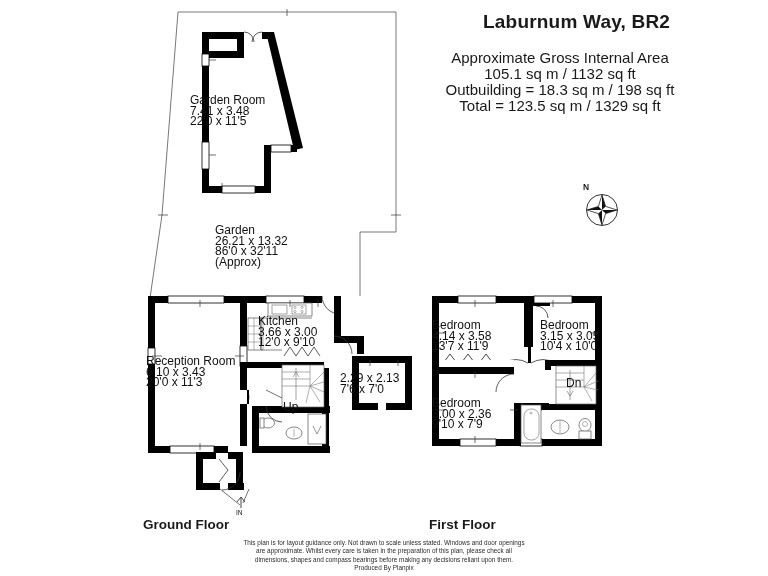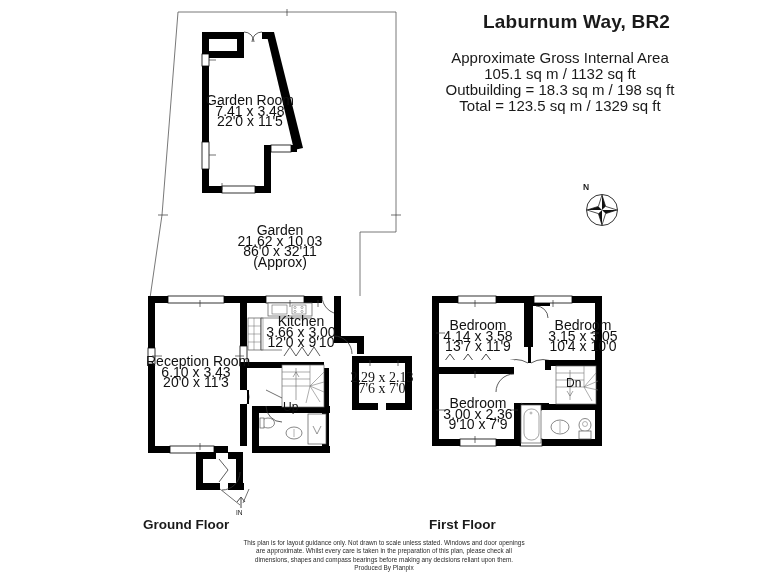--- a/index.html
+++ b/index.html
@@ -33,21 +33,21 @@
 
   
   .footer{
     position:absolute;left:134px;top:539px;width:500px;
     text-align:center;font-size:6.4px;line-height:8.4px;color:#2b2b2b;
   }
   .footer div{white-space:nowrap;}
 
   
   .rlabel{
-    position:absolute;text-align:center;font-size:14px;line-height:10.6px;
+    position:absolute;font-size:12px;line-height:10.6px;
     white-space:nowrap;color:#111;
   }
   .tagtxt{position:absolute;font-size:12px;white-space:nowrap;color:#111;}
 
   
   .boundary{position:absolute;left:0;top:0;width:768px;height:576px;pointer-events:none;}
 
   
   .compass{position:absolute;left:583px;top:191px;width:38px;height:38px;}
   .compass-n{position:absolute;left:583px;top:182px;font-size:8.5px;font-weight:bold;}
@@ -85,21 +85,21 @@
     <polyline points="162,215 178,12 396,12 396,232 360,232 360,296" fill="none" stroke="#555" stroke-width="0.8"></polyline>
     <polyline points="162,215 150,298" fill="none" stroke="#555" stroke-width="0.8"></polyline>
 
     <line x1="158" y1="215" x2="168" y2="215" stroke="#333" stroke-width="0.7"></line>
     <line x1="391" y1="215" x2="401" y2="215" stroke="#333" stroke-width="0.7"></line>
     <line x1="287" y1="9" x2="287" y2="16" stroke="#333" stroke-width="0.7"></line>
   </svg>
 
   <div class="rlabel" style="left:215px;top:225px;width:130px;">
     <div>Garden</div>
-    <div>21.62 x 10.03</div>
+    <div>26.21 x 13.32</div>
     <div>86'0 x 32'11</div>
     <div>(Approx)</div>
   </div>
 
   <svg class="boundary">
 
     <rect x="202" y="32" width="42" height="7" fill="#000"></rect>
 
     <rect x="262" y="32" width="10" height="7" fill="#000"></rect>
 
@@ -263,21 +263,21 @@
     <div>6.10 x 3.43</div>
     <div>20'0 x 11'3</div>
   </div>
 
   <div class="rlabel" style="left:258px;top:316px;width:86px;">
     <div>Kitchen</div>
     <div>3.66 x 3.00</div>
     <div>12'0 x 9'10</div>
   </div>
 
-  <div class="rlabel" style="left:340px;top:373px;width:84px;font-family:Liberation Serif, serif;">
+  <div class="rlabel" style="left:340px;top:373px;width:84px;">
     <div>2.29 x 2.13</div>
     <div>7'6 x 7'0</div>
   </div>
 
   <div class="tagtxt" style="left:283px;top:400px;">Up</div>
 
   <div class="tagtxt" style="left:236px;top:509px;font-size:6.5px;">IN</div>
 
   <svg class="boundary">
 

